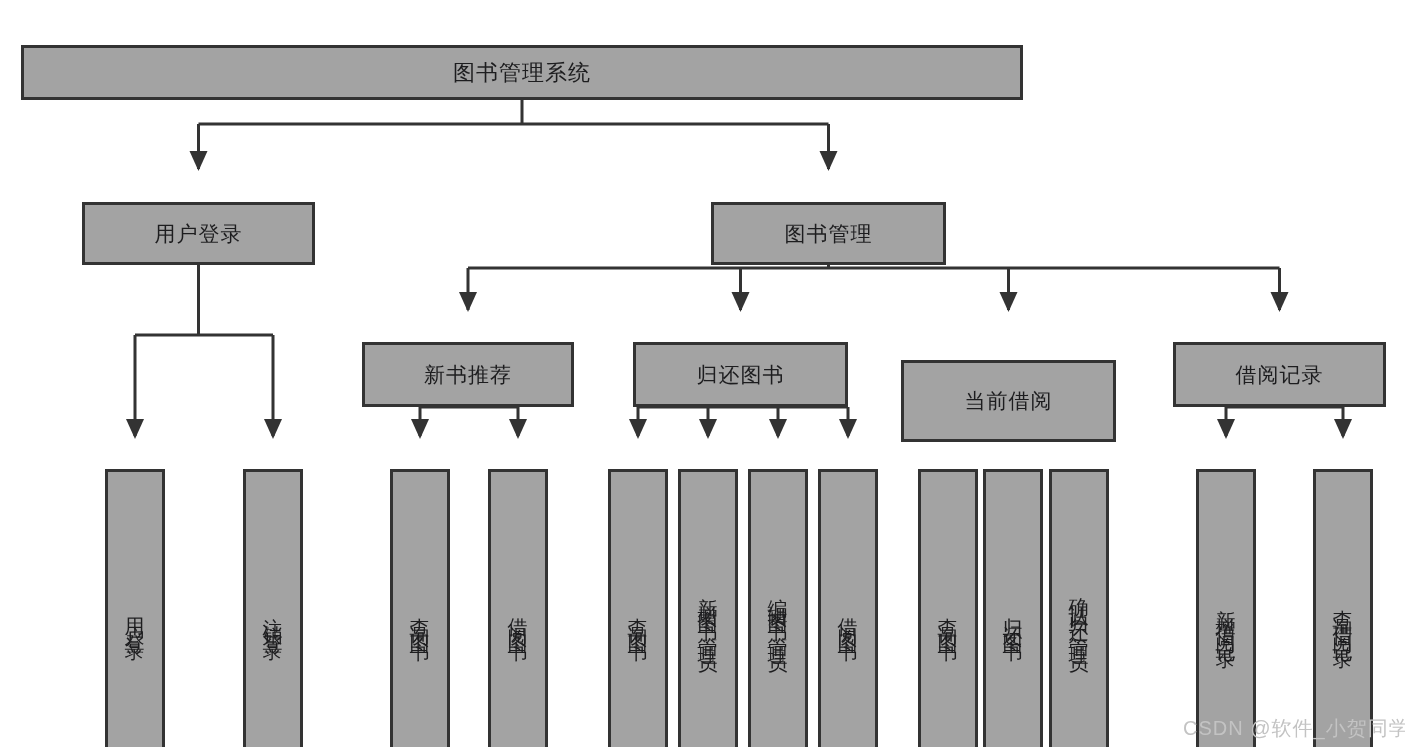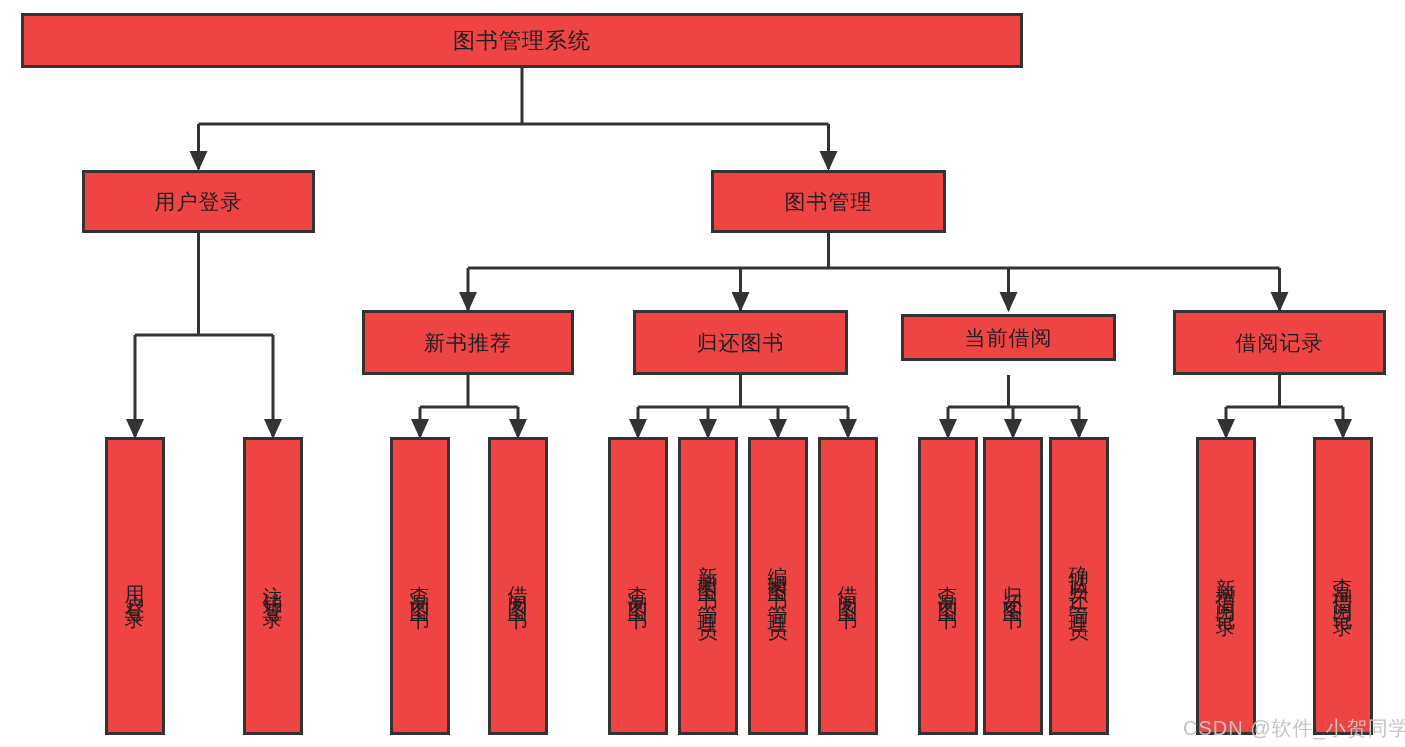--- a/index.html
+++ b/index.html
@@ -14,25 +14,26 @@
     overflow:hidden;
     font-family:"Liberation Sans","DejaVu Sans",sans-serif;
     color:var(--text);
   }
   .stage{position:absolute;inset:0;}
   svg.wires{position:absolute;left:0;top:0;pointer-events:none;}
   .box{
     position:absolute;
     box-sizing:border-box;
     border:3px solid var(--line);
-    background:#ef4444;
+    background:#a3a3a3;
     display:flex;
     align-items:center;
     justify-content:center;
     text-align:center;
+    margin-top:32px;
   }
   .box.h{font-size:21px;letter-spacing:1px;}
   .box.root{font-size:22px;}
   .box.v{
     font-size:20px;
   }
   .box.v span{
     writing-mode:vertical-rl;
     text-orientation:mixed;
     letter-spacing:8px;
@@ -97,21 +98,21 @@
   <div class="box h" style="left:711px;top:170px;width:235px;height:63px">
     <span>图书管理</span>
   </div>
 
   <div class="box h" style="left:362px;top:310px;width:212px;height:65px">
     <span>新书推荐</span>
   </div>
   <div class="box h" style="left:633px;top:310px;width:215px;height:65px">
     <span>归还图书</span>
   </div>
-  <div class="box h" style="left:901px;top:314px;width:215px;height:47px">
+  <div class="box h" style="left:901px;top:328px;width:215px;height:82px">
     <span>当前借阅</span>
   </div>
   <div class="box h" style="left:1173px;top:310px;width:213px;height:65px">
     <span>借阅记录</span>
   </div>
 
   <div class="box v" style="left:105px;top:437px;width:60px;height:298px">
     <span>用户登录</span>
   </div>
   <div class="box v" style="left:243px;top:437px;width:60px;height:298px">

